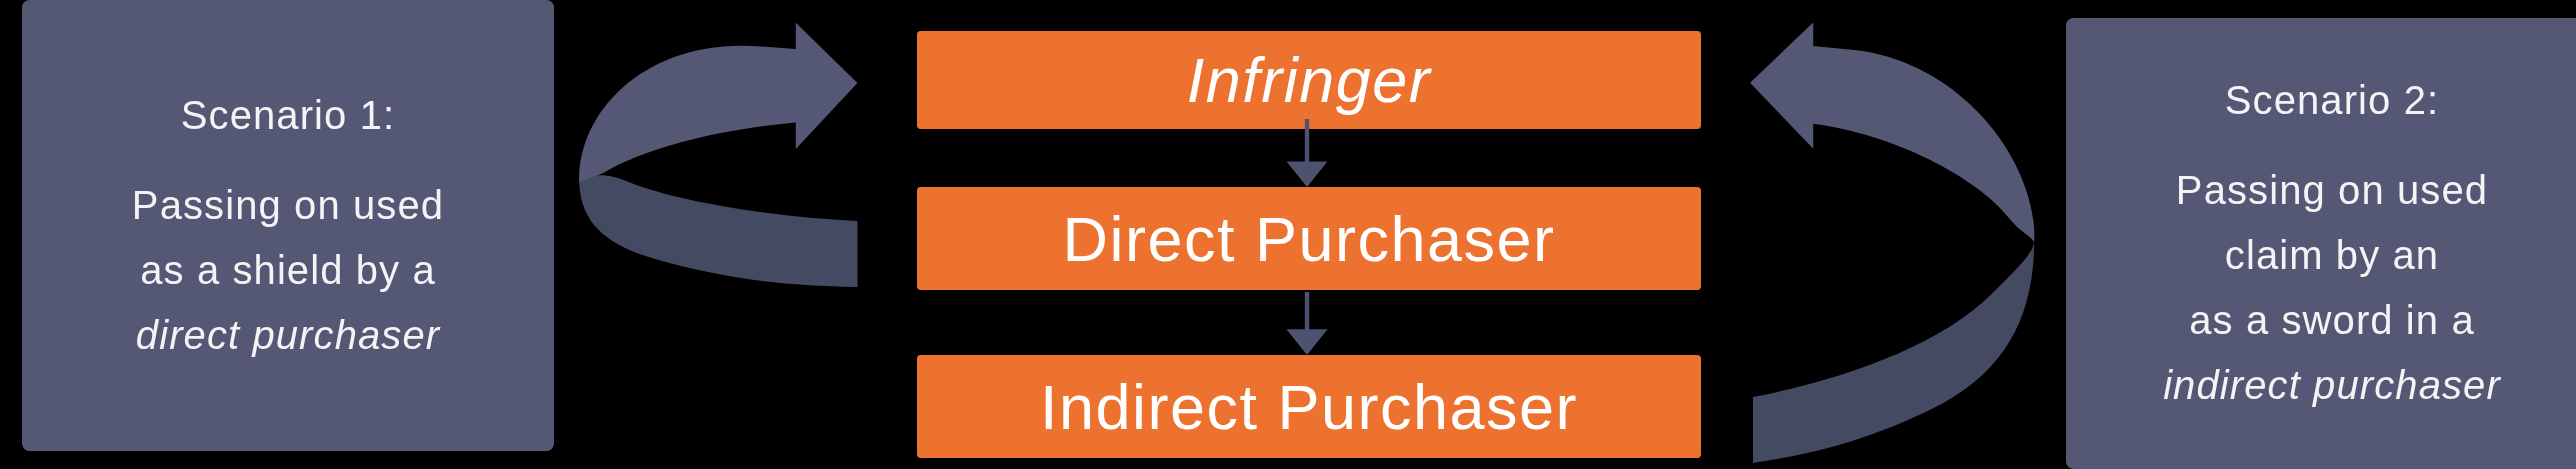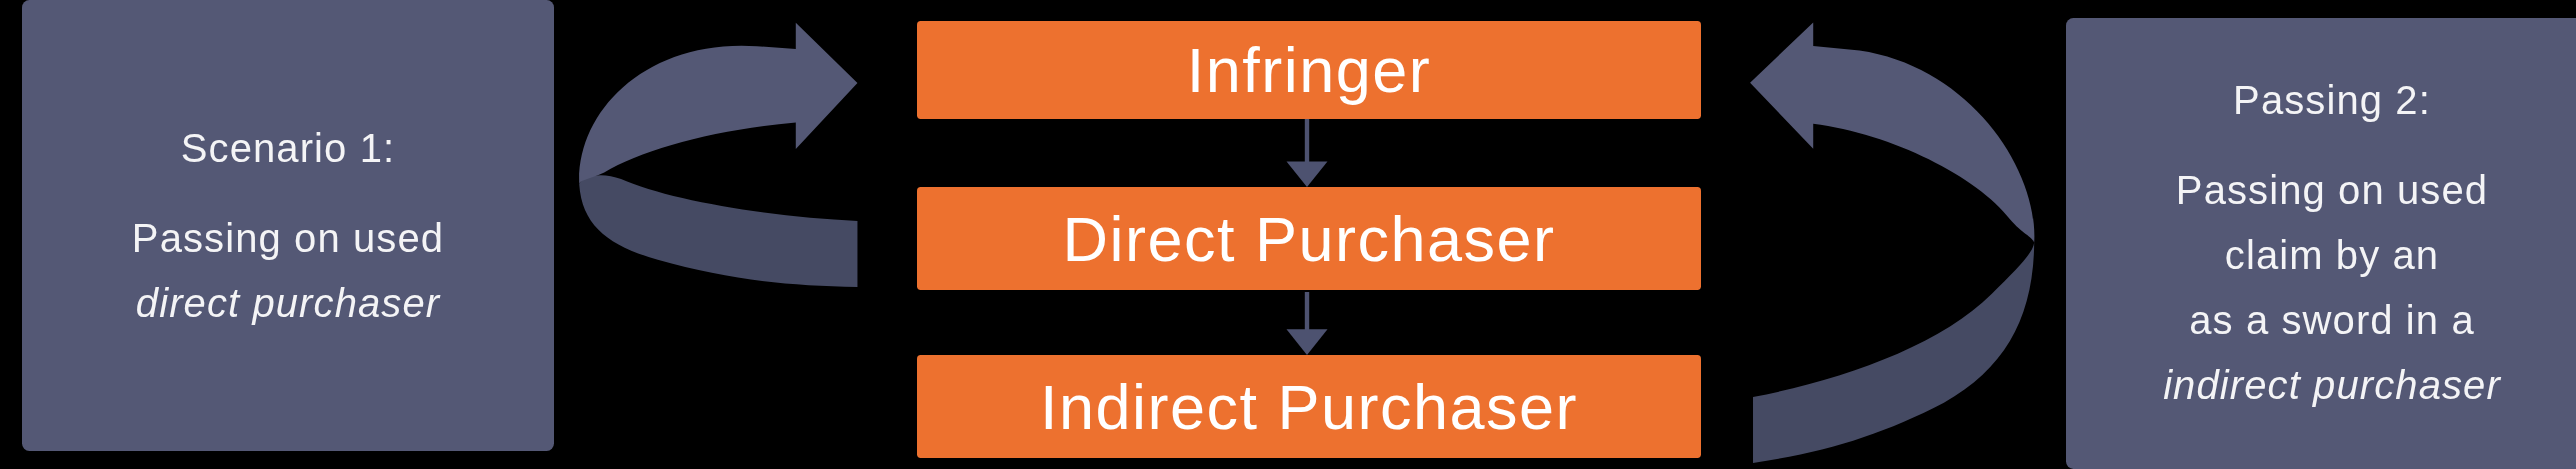--- a/index.html
+++ b/index.html
@@ -47,21 +47,21 @@
   .chain-box{
     position:absolute;
     left:895px;width:784px;
     background:var(--process-box);
     border-radius:3.7px;
     display:flex;justify-content:center;align-items:center;
     font-size:63px;font-weight:300;
     letter-spacing:1.5px;
     color:#ffffff;
   }
-  .chain-box.infringer{top:21px;height:98px;}
+  .chain-box.infringer{top:31px;height:98px;font-style:italic;}
   .chain-box.direct{top:187px;height:103px;}
   .chain-box.indirect{top:355px;height:103px;}
   
   .connector{position:absolute;left:1263px;width:44px;}
   .connector.c1{top:119px;height:68px;}
   .connector.c2{top:292px;height:63px;}
   .connector line{stroke:var(--connector);stroke-width:6px;}
   .connector polygon{fill:var(--connector);}
   
   .ribbon{position:absolute;}
@@ -71,20 +71,21 @@
   .ribbon-underside{fill:var(--ribbon-underside);}
 </style>
 </head>
 <body>
 
 <div class="stage">
 
   <section class="scenario-box left">
     <div class="scenario-title">Scenario 1:</div>
     <div class="scenario-line">Passing on used</div>
+    <div class="scenario-line">as a shield by a</div>
     <div class="scenario-line italic">direct purchaser</div>
   </section>
 
   <svg class="ribbon left" viewBox="740 20 410 390" aria-hidden="true">
 
     <path class="ribbon-underside" d="
       M 758 250
       C 762 308 800 334 865 353
       C 960 380 1040 388 1137 390
       L 1137 300
@@ -141,21 +142,21 @@
       L 2437 62
       L 2437 30
       L 2351 112
       L 2437 202
       L 2437 168
       C 2545 182 2660 240 2705 298
       C 2722 318 2736 322 2738 330 Z"></path>
   </svg>
 
   <section class="scenario-box right">
-    <div class="scenario-title">Passing 2:</div>
+    <div class="scenario-title">Scenario 2:</div>
     <div class="scenario-line">Passing on used</div>
     <div class="scenario-line">claim by an</div>
     <div class="scenario-line">as a sword in a</div>
     <div class="scenario-line italic">indirect purchaser</div>
   </section>
 
 </div>
 
 
 </body></html>

